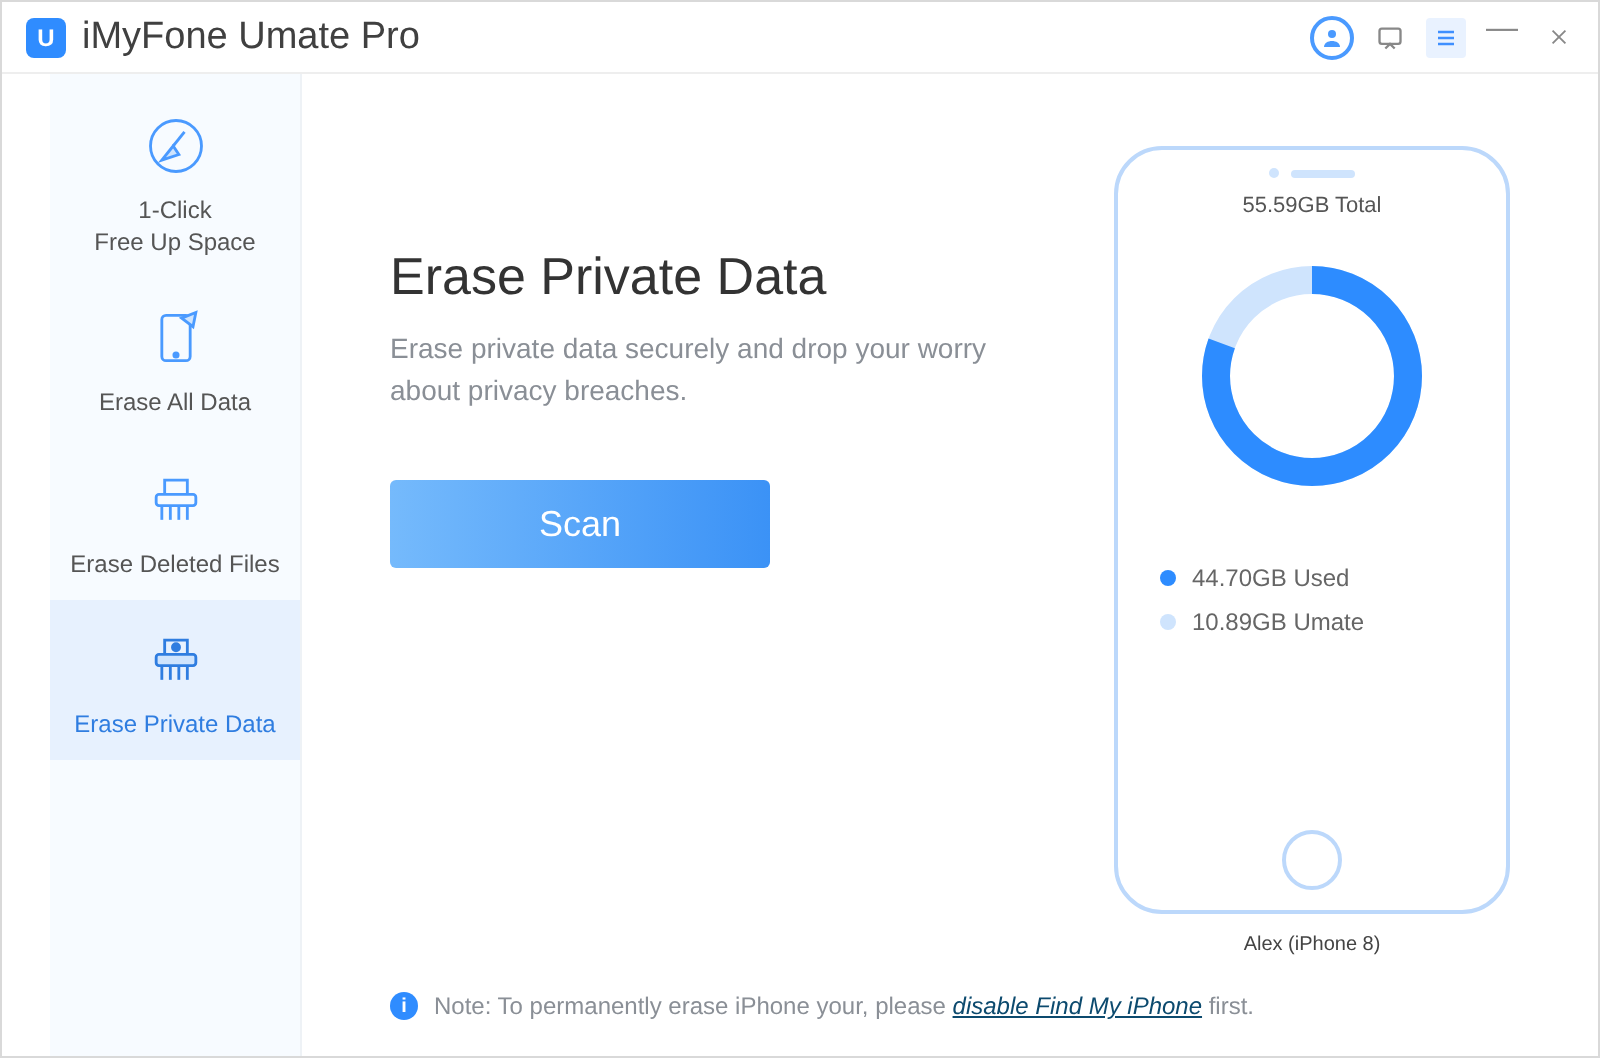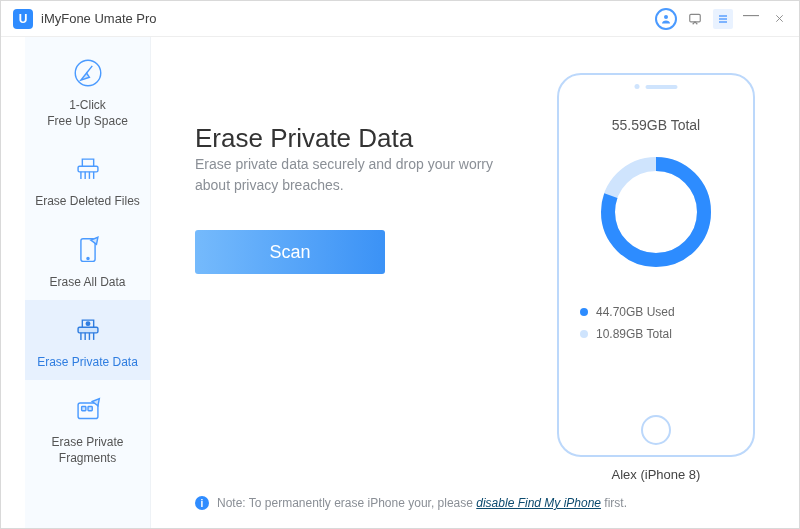--- a/index.html
+++ b/index.html
@@ -28,21 +28,21 @@
   }
   .logo-badge {
     width: 20px; height: 20px;
     background: #2f8cff;
     border-radius: 4px;
     display: flex; align-items: center; justify-content: center;
     color: #fff; font-weight: 700; font-size: 12px;
   }
   .title-text {
     margin-left: 8px;
-    font-size: 13px;
+    font-size: 19px;
     color: #404040;
   }
   .title-spacer { flex: 1; }
   .title-actions { display: flex; align-items: center; gap: 8px; }
   .avatar-circle {
     width: 22px; height: 22px; border-radius: 50%;
     border: 2px solid #4a9aff;
     display:flex; align-items:center; justify-content:center;
   }
   .avatar-circle svg { width: 12px; height: 12px; }
@@ -96,20 +96,21 @@
   .main-left { flex:1; padding-right: 18px;}
   h1.heading {
     font-size: 26px;
     font-weight: 400;
     color: #333;
     margin-top: 50px;
   }
   .subheading {
     color: #8a8f96;
     font-size: 14px;
+    margin-top: 10px;
     line-height: 1.5;
     max-width: 320px;
   }
   .scan-btn {
     margin-top: 34px;
     width: 190px;
     height: 44px;
     border: none;
     border-radius: 3px;
     background: linear-gradient(90deg,#75bafc 0%, #3b92f6 100%);
@@ -127,32 +128,32 @@
     position: relative;
     display:flex; flex-direction:column; align-items:center;
     padding-top: 22px;
   }
   .earpiece {
     position:absolute; top:9px; left:50%; transform:translateX(-50%);
     display:flex; align-items:center; gap:6px;
   }
   .earpiece .dot{width:5px;height:5px;border-radius:50%;background:#cfe4fd;}
   .earpiece .slot{width:32px;height:4px;border-radius:3px;background:#cfe4fd;}
-  .total-text { margin-top: 20px; font-size:14px; color:#555;}
+  .total-text { font-size:11px; color:#555;}
   .donut-wrap { margin-top:18px;}
   .legend { margin-top:28px; font-size:12px; color:#666; align-self:flex-start; padding-left:21px;}
   .legend-row { display:flex; align-items:center; gap:8px; margin-bottom:8px;}
   .legend-dot { width:8px;height:8px;border-radius:50%;}
   .legend-dot.used{background:#2d8cff;}
   .legend-dot.free{background:#cfe4fd;}
   .home-btn {
     position:absolute; bottom:10px; left:50%; transform:translateX(-50%);
     width:30px;height:30px;border:2px solid #bcd8fb;border-radius:50%;
   }
-  .device-name { margin-top:10px; font-size:13px; color:#444;}
+  .device-name { margin-top:10px; font-size:10px; color:#444;}
 
   .note-bar {
     display:flex; align-items:center; gap:8px;
     font-size:12px; color:#8a8f96;
     padding: 8px 0 6px 0;
   }
   .note-bar .info-icon{
     width:14px;height:14px;border-radius:50%;
     background:#2f8cff;color:#fff;display:flex;align-items:center;justify-content:center;
     font-size:10px;font-weight:bold;
@@ -210,69 +211,57 @@
               <path d="M22 24 L14 34 L26 30 Z" fill="#cfe4fd"></path>
             </svg>
         </div>
         <div style="white-space:pre-line">1-Click
 Free Up Space</div>
       </div>
 
       <div class="side-item">
         <div class="icon-wrap">
           <svg viewBox="0 0 48 48" fill="none" stroke="#4a9aff" stroke-width="2">
+              <rect x="14" y="8" width="20" height="32" rx="3"></rect>
+              <circle cx="24" cy="36" r="1.5" fill="#4a9aff"></circle>
+              <path d="M28 10 L38 6 L36 16 Z" fill="#cfe4fd"></path>
+            </svg>
+        </div>
+        <div>Erase All Data</div>
+      </div>
+
+      <div class="side-item">
+        <div class="icon-wrap">
+          <svg viewBox="0 0 48 48" fill="none" stroke="#4a9aff" stroke-width="2">
               <rect x="10" y="20" width="28" height="8" rx="2"></rect>
               <path d="M16 20 L16 10 L32 10 L32 20"></path>
               <line x1="14" y1="28" x2="14" y2="38"></line>
               <line x1="20" y1="28" x2="20" y2="38"></line>
               <line x1="26" y1="28" x2="26" y2="38"></line>
               <line x1="32" y1="28" x2="32" y2="38"></line>
             </svg>
         </div>
         <div>Erase Deleted Files</div>
-      </div>
-
-      <div class="side-item">
-        <div class="icon-wrap">
-          <svg viewBox="0 0 48 48" fill="none" stroke="#4a9aff" stroke-width="2">
-              <rect x="14" y="8" width="20" height="32" rx="3"></rect>
-              <circle cx="24" cy="36" r="1.5" fill="#4a9aff"></circle>
-              <path d="M28 10 L38 6 L36 16 Z" fill="#cfe4fd"></path>
-            </svg>
-        </div>
-        <div>Erase All Data</div>
       </div>
 
       <div class="side-item active">
         <div class="icon-wrap">
           <svg viewBox="0 0 48 48" fill="none" stroke="#2f7de0" stroke-width="2">
               <rect x="10" y="20" width="28" height="8" rx="2" fill="#cfe4fd"></rect>
               <path d="M16 20 L16 10 L32 10 L32 20"></path>
               <circle cx="24" cy="15" r="2.5" fill="#2f7de0"></circle>
               <line x1="14" y1="28" x2="14" y2="38"></line>
               <line x1="20" y1="28" x2="20" y2="38"></line>
               <line x1="26" y1="28" x2="26" y2="38"></line>
               <line x1="32" y1="28" x2="32" y2="38"></line>
             </svg>
         </div>
         <div>Erase Private Data</div>
       </div>
 
-      <div class="side-item">
-        <div class="icon-wrap">
-          <svg viewBox="0 0 48 48" fill="none" stroke="#4a9aff" stroke-width="2">
-              <rect x="10" y="14" width="28" height="22" rx="3"></rect>
-              <rect x="15" y="19" width="6" height="6" rx="1" fill="#cfe4fd"></rect>
-              <rect x="24" y="19" width="6" height="6" rx="1" fill="#cfe4fd"></rect>
-              <path d="M30 12 L40 8 L38 18 Z" fill="#cfe4fd"></path>
-            </svg>
-        </div>
-        <div style="white-space:pre-line">Erase Private
-Fragments</div>
-      </div>
 
     </div>
 
     <div class="main">
       <div class="main-row">
         <div class="main-left">
           <h1 class="heading">Erase Private Data</h1>
           <p class="subheading">Erase private data securely and drop your worry about privacy breaches.</p>
           <button class="scan-btn">Scan</button>
         </div>
@@ -290,21 +279,21 @@
                 <circle id="donut-used" cx="61" cy="61" r="48" fill="none" stroke="#2d8cff" stroke-width="14" stroke-dasharray="242.48 301.59" transform="rotate(-90 61 61)" stroke-linecap="butt"></circle>
               </svg>
             </div>
             <div class="legend">
               <div class="legend-row">
                 <span class="legend-dot used"></span>
                 <span>44.70GB Used</span>
               </div>
               <div class="legend-row">
                 <span class="legend-dot free"></span>
-                <span>10.89GB Total</span>
+                <span>10.89GB Umate</span>
               </div>
             </div>
             <div class="home-btn"></div>
           </div>
           <div class="device-name">Alex (iPhone 8)</div>
         </div>
       </div>
 
       <div class="note-bar">
         <span class="info-icon">i</span>

